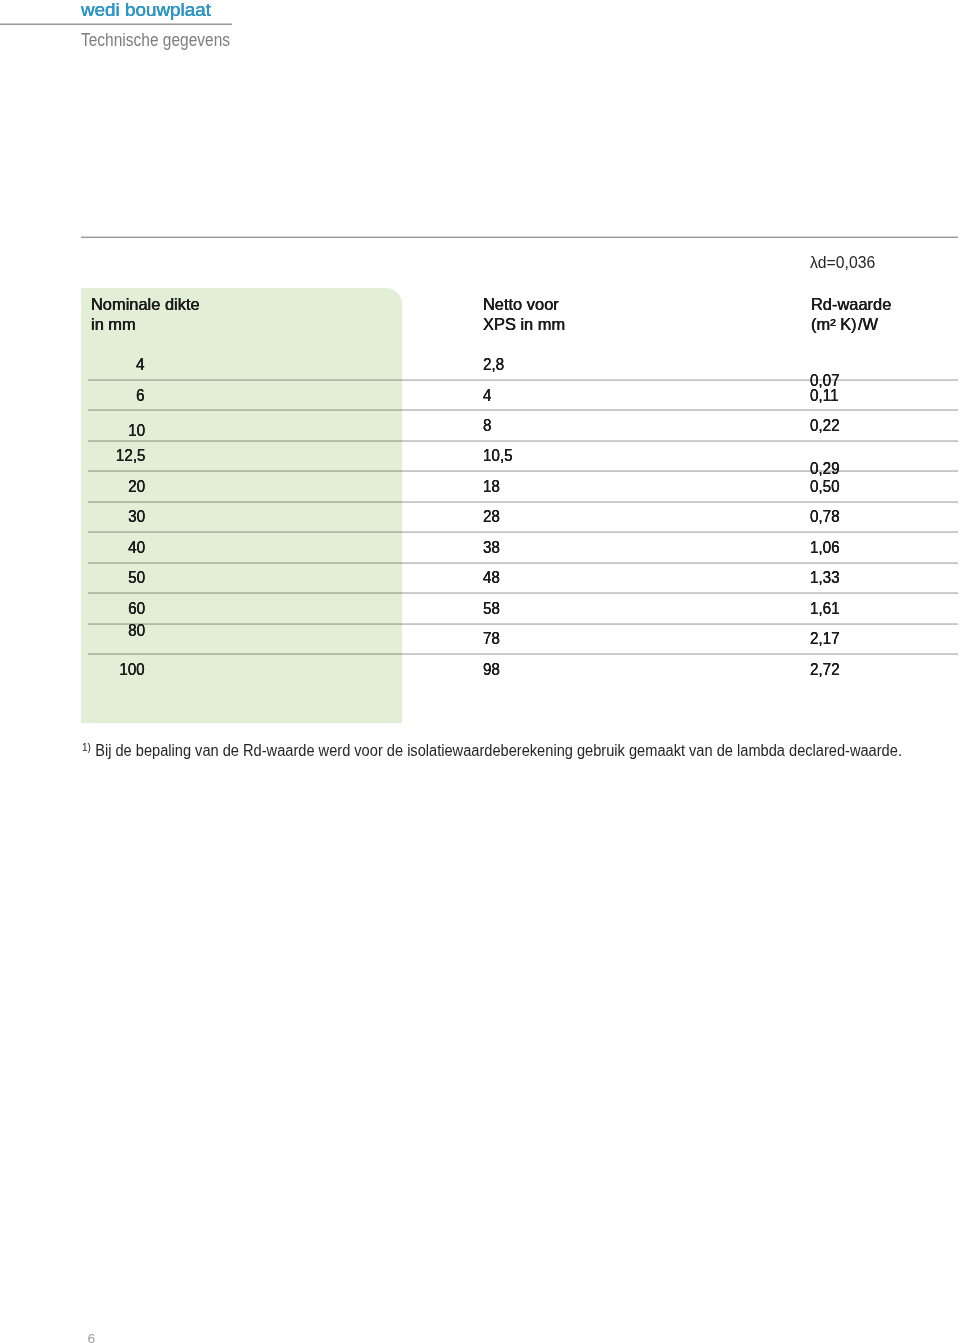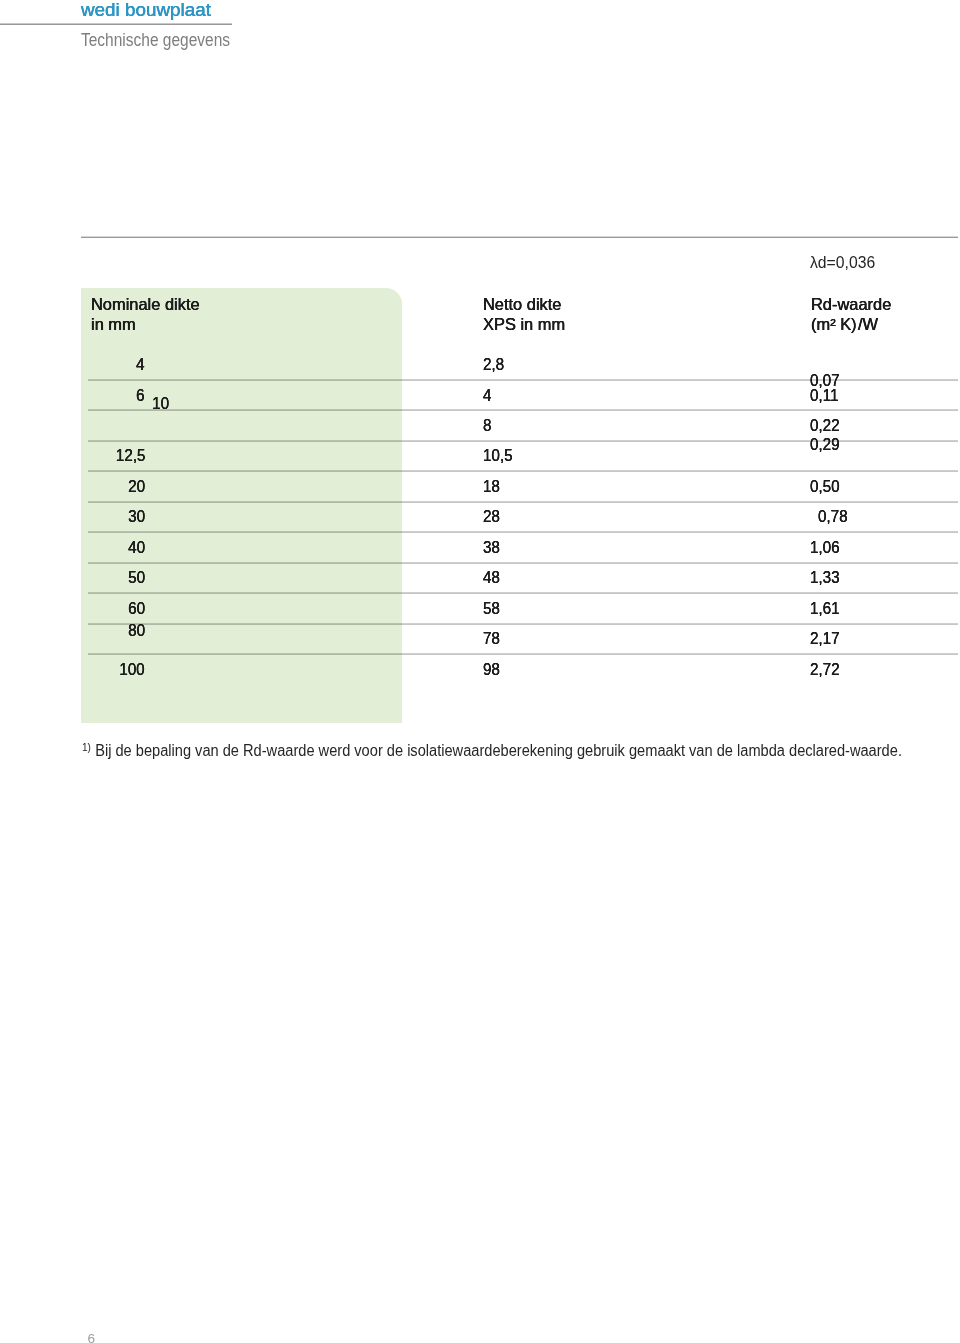--- a/index.html
+++ b/index.html
@@ -160,50 +160,50 @@
   <div class="sect-rule"></div>
   <div class="lambda"><span class="sx">λd=0,036</span></div>
 
   <div class="green-box"></div>
   <div id="table-layer">
       <div class="thead th1">
         <div><span class="sx">Nominale dikte</span></div>
         <div><span class="sx">in mm</span></div>
       </div>
       <div class="thead th2">
-        <div><span class="sx">Netto dikte</span></div>
+        <div><span class="sx">Netto voor</span></div>
         <div><span class="sx">XPS in mm</span></div>
       </div>
       <div class="thead th3">
         <div><span class="sx">Rd-waarde</span></div>
         <div><span class="sx">(m² K) /W</span></div>
       </div>
       <div class="cell c1" style="top: 356.03px;"><span class="sx">4</span></div>
       <div class="cell c2" style="top: 356.03px;"><span class="sx">2,8</span></div>
       <div class="cell c3" style="top: 356.03px; margin-top: 16px;"><span class="sx">0,07</span></div>
       <div class="row-line" style="top: 379px;"></div>
       <div class="cell c1" style="top: 386.5px;"><span class="sx">6</span></div>
       <div class="cell c2" style="top: 386.5px;"><span class="sx">4</span></div>
       <div class="cell c3" style="top: 386.5px;"><span class="sx">0,11</span></div>
       <div class="row-line" style="top: 409px;"></div>
-      <div class="cell c1" style="top: 395px; padding-left: 24px;"><span class="sx">10</span></div>
+      <div class="cell c1" style="top: 422px;"><span class="sx">10</span></div>
       <div class="cell c2" style="top: 416.97px;"><span class="sx">8</span></div>
       <div class="cell c3" style="top: 416.97px;"><span class="sx">0,22</span></div>
       <div class="row-line" style="top: 440px;"></div>
       <div class="cell c1" style="top: 447.44px;"><span class="sx">12,5</span></div>
       <div class="cell c2" style="top: 447.44px;"><span class="sx">10,5</span></div>
-      <div class="cell c3" style="top: 436px;"><span class="sx">0,29</span></div>
+      <div class="cell c3" style="top: 460px;"><span class="sx">0,29</span></div>
       <div class="row-line" style="top: 470px;"></div>
       <div class="cell c1" style="top: 477.91px;"><span class="sx">20</span></div>
       <div class="cell c2" style="top: 477.91px;"><span class="sx">18</span></div>
       <div class="cell c3" style="top: 477.91px;"><span class="sx">0,50</span></div>
       <div class="row-line" style="top: 501px;"></div>
       <div class="cell c1" style="top: 508.38px;"><span class="sx">30</span></div>
       <div class="cell c2" style="top: 508.38px;"><span class="sx">28</span></div>
-      <div class="cell c3" style="top: 508.38px; margin-left: 8px;"><span class="sx">0,78</span></div>
+      <div class="cell c3" style="top: 508.38px;"><span class="sx">0,78</span></div>
       <div class="row-line" style="top: 531px;"></div>
       <div class="cell c1" style="top: 538.85px;"><span class="sx">40</span></div>
       <div class="cell c2" style="top: 538.85px;"><span class="sx">38</span></div>
       <div class="cell c3" style="top: 538.85px;"><span class="sx">1,06</span></div>
       <div class="row-line" style="top: 562px;"></div>
       <div class="cell c1" style="top: 569.32px;"><span class="sx">50</span></div>
       <div class="cell c2" style="top: 569.32px;"><span class="sx">48</span></div>
       <div class="cell c3" style="top: 569.32px;"><span class="sx">1,33</span></div>
       <div class="row-line" style="top: 592px;"></div>
       <div class="cell c1" style="top: 599.79px;"><span class="sx">60</span></div>

